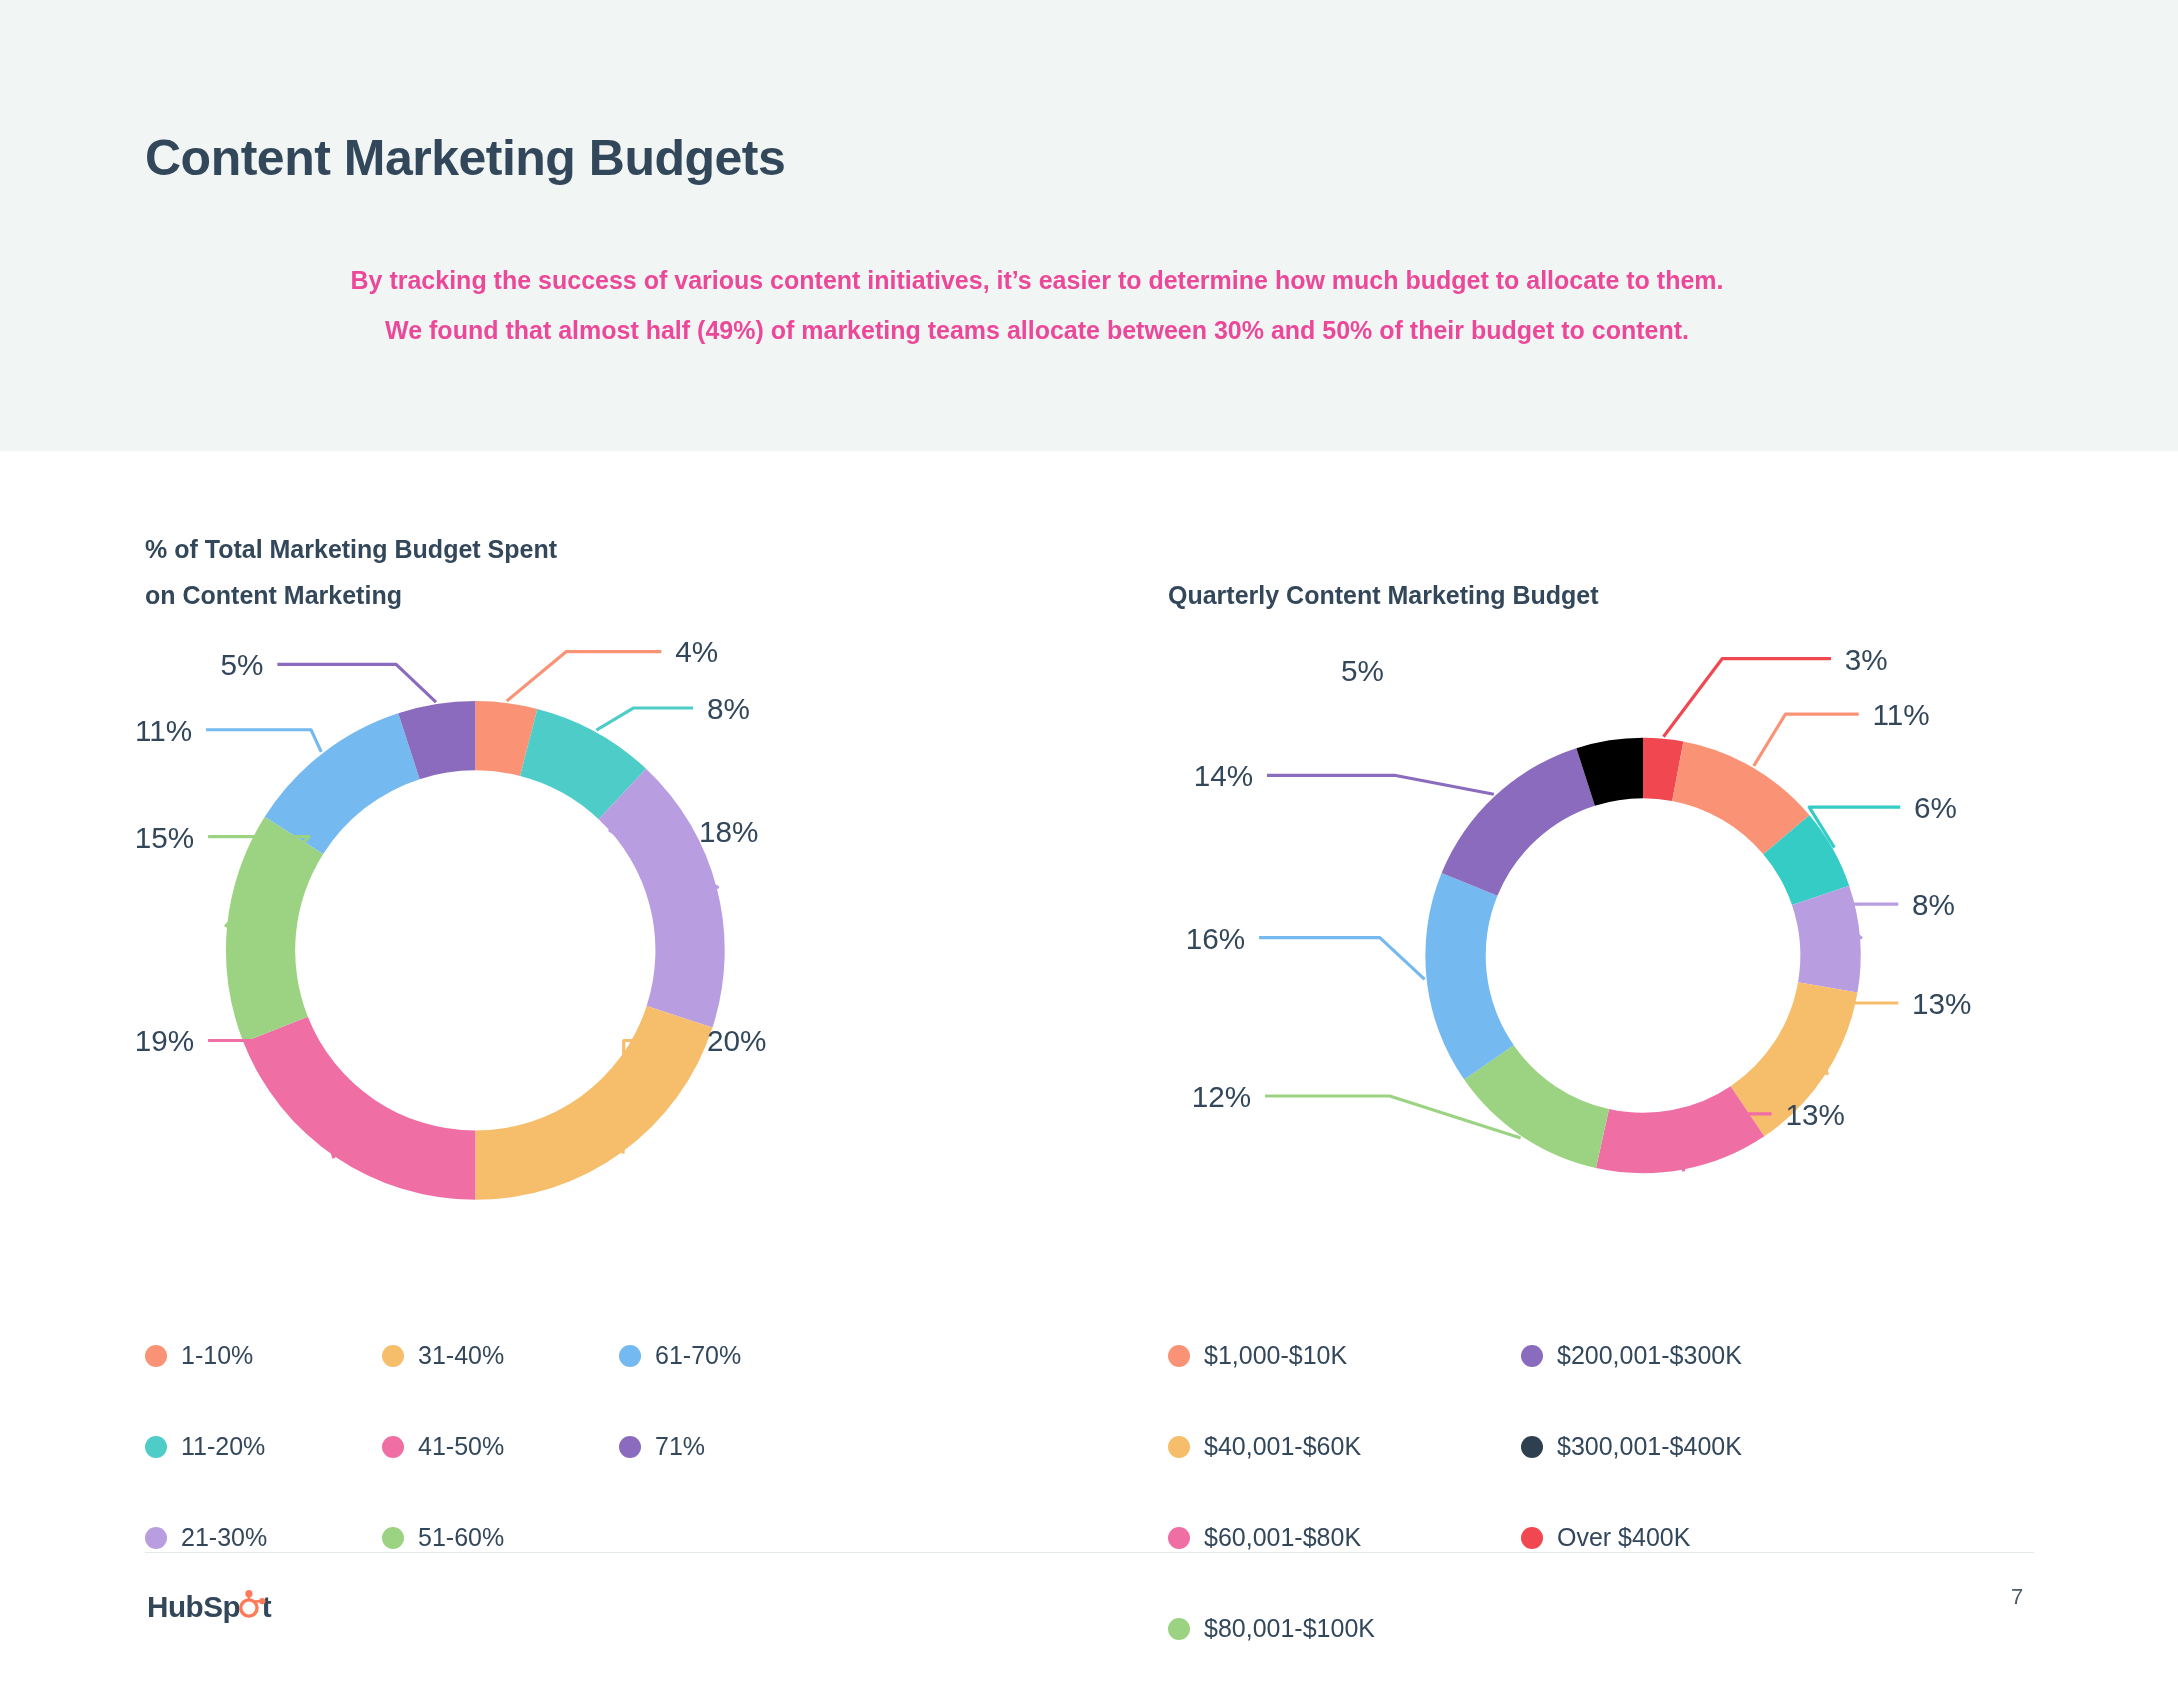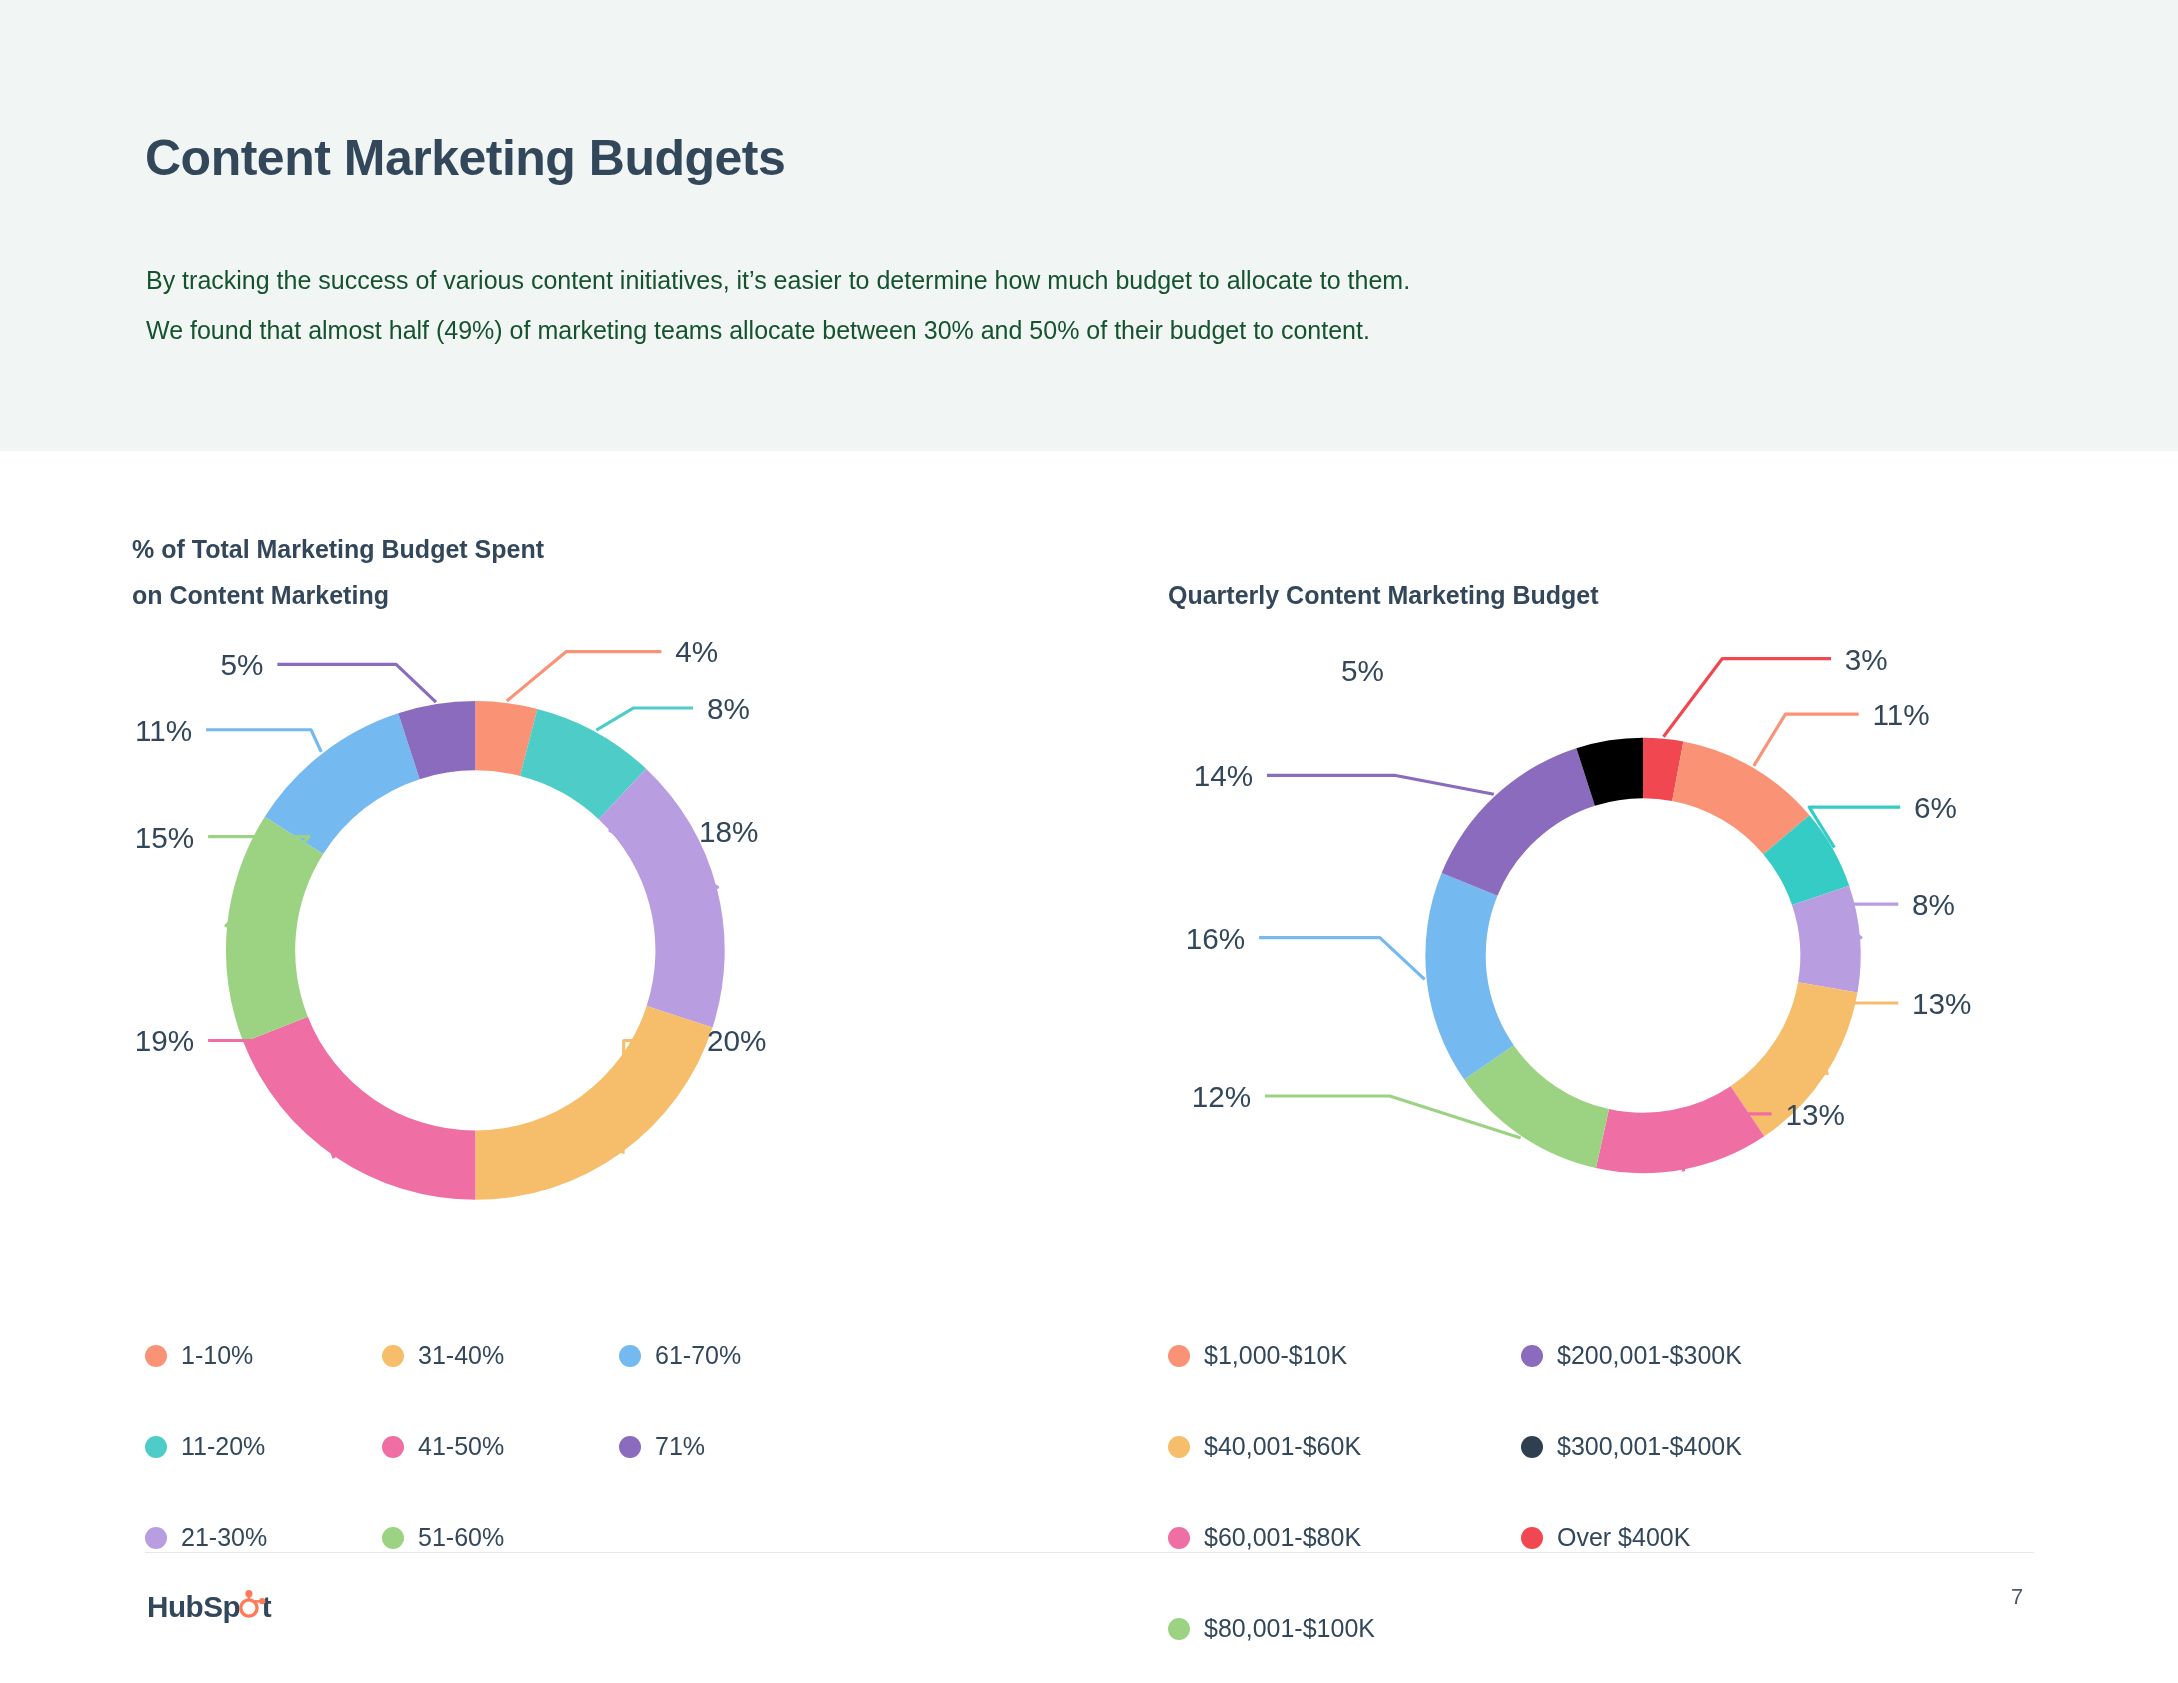--- a/index.html
+++ b/index.html
@@ -33,39 +33,40 @@
     color: #33475b;
     margin: 0;
   }
   #intro-paragraph {
     position: absolute;
     left: 146px;
     top: 255px;
     width: 1782px;
     font-size: 25px;
     line-height: 50px;
-    color: #14532d;
-    font-weight: 400;
+    color: #ec4899;
+    font-weight: 700;
+    text-align: center;
   }
   #intro-paragraph .ln { display: block; white-space: nowrap; }
 
   
   .chart-block { position: absolute; top: 451px; }
   #chart-block-left  { left: 0px;    width: 1089px; }
   #chart-block-right { left: 1089px; width: 1089px; }
 
   .chart-title {
     position: absolute;
     font-size: 25px;
     font-weight: bold;
     color: #33475b;
     line-height: 46px;
     letter-spacing: 0px;
   }
-  #chart-title-left  { left: 132px; top: 75px; width: 614px; }
+  #chart-title-left  { left: 145px; top: 75px; width: 614px; }
   #chart-title-right { left: 79px;  top: 121px; width: 693px; }
 
   .donut-wrap { position: absolute; }
   #donut-wrap-left  { left: 99px; top: 158px; }
   #donut-wrap-right { left: 59px;  top: 178px; }
 
   svg { display: block; overflow: visible; }
 
   .slice-label {
     font-family: "Liberation Sans", sans-serif;

